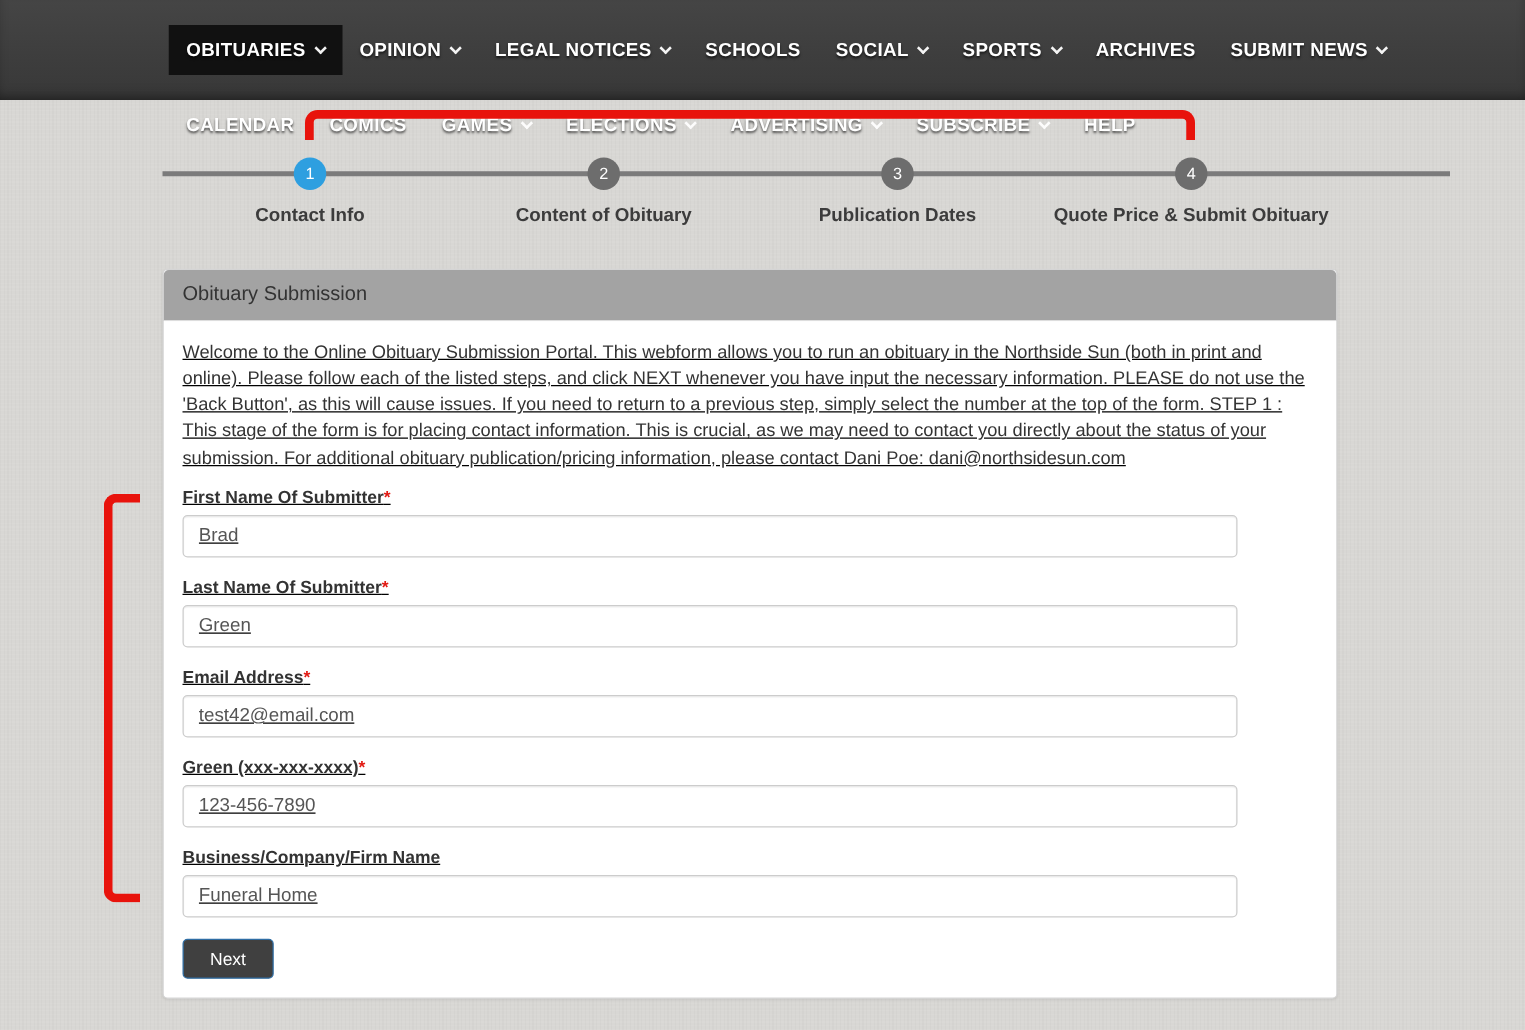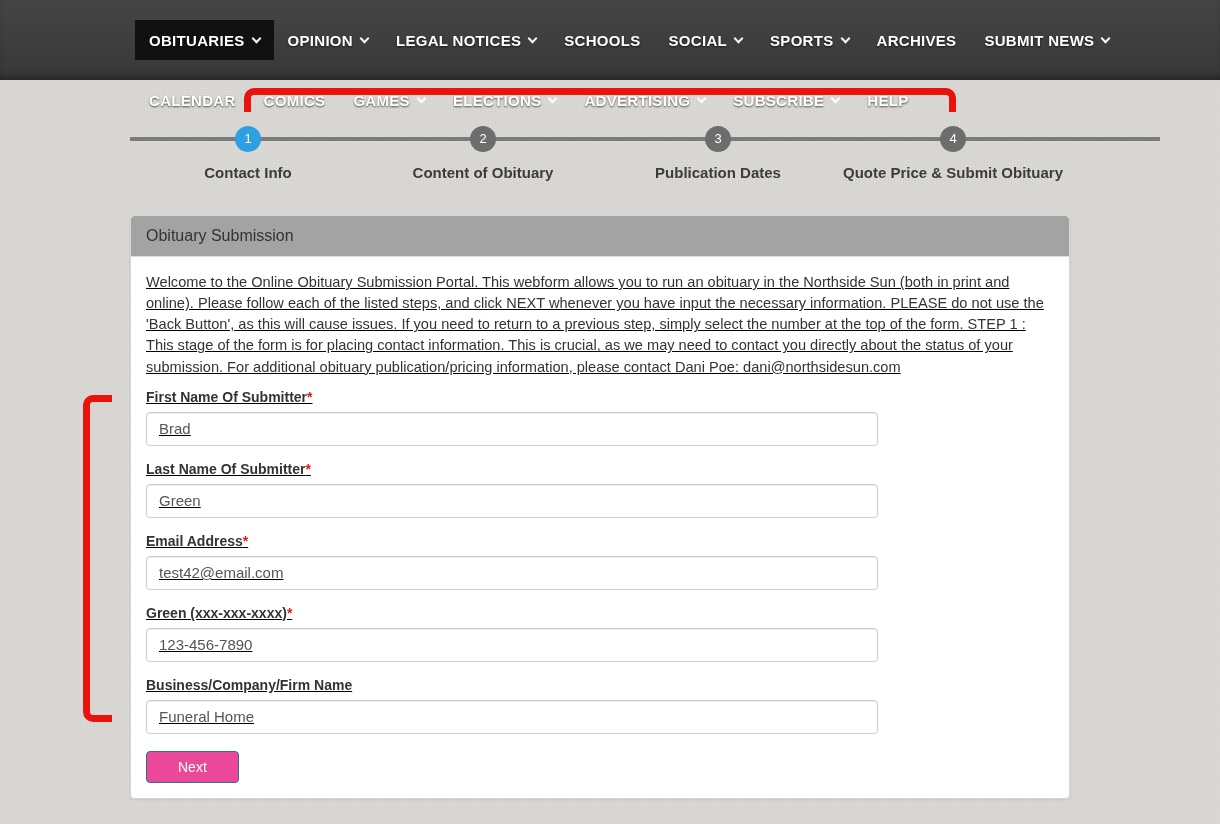--- a/index.html
+++ b/index.html
@@ -71,29 +71,29 @@
   }
   .panel-body{ padding:15px 15px 15px;text-decoration:underline; }
   .intro{ font-size:14.6px; color:#333; line-height:1.45; margin-bottom:11px; }
 
   .form-group{ margin-bottom:15px; }
   .form-group label{
     display:block; font-weight:bold; font-size:14px; color:#333; margin-bottom:7px;
   }
   .req{ color:#e21a13; font-weight:bold; }
   .form-control{
-    display:block; width:732px; height:34px; padding:6px 12px;
+    display:block; width:844px; height:34px; padding:6px 12px;
     font-size:15px; color:#555; font-family:"Liberation Sans", sans-serif;
     background:#fff; border:1px solid #ccc; border-radius:4px;
     box-shadow:inset 0 1px 1px rgba(0,0,0,.075);
   }
   .btn-next{
-    display:inline-block; padding:7px 31px; font-size:14px; color:#fff;
+    display:inline-block; padding:7px 21px; font-size:14px; color:#fff;
     font-family:"Liberation Sans", sans-serif;
-    background:#ec4899; border:1px solid #2e6da4; border-radius:4px;
+    background:#404040; border:1px solid #2e6da4; border-radius:4px;
     cursor:pointer; margin-top:2px;
   }
 </style>
 </head>
 <body>
 
 <div class="navbar">
   <div class="nav-row">
     <div class="nav-item active">
         <span>OBITUARIES</span>

